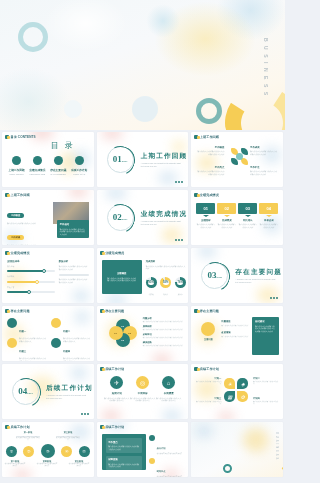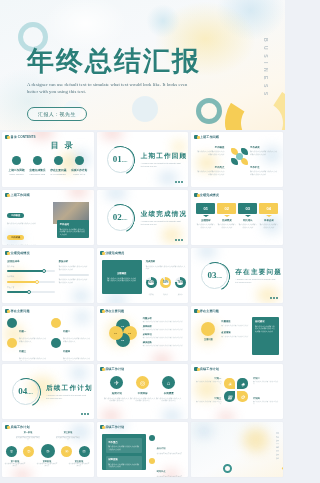--- a/index.html
+++ b/index.html
@@ -75,21 +75,21 @@
   .bl-blue{ background:#b9d5ea; } .bl-pink{ background:#f0b9b4; }
 
   
   .s-head{ position:absolute; left:3px; top:2.5px; display:flex; align-items:center; gap:1.5px; z-index:5; }
   .s-mark{ width:4px; height:4px; border-radius:1px; background:#2b7f79; position:relative; }
   .s-mark::after{ content:""; position:absolute; left:2.4px; top:1.6px; width:3px; height:3px; border-radius:1px; background:#f6cd55; }
   .s-htxt{ font-size:3.1px; color:#3a6f78; font-weight:bold; letter-spacing:.1px; }
   .cen{ position:absolute; left:0; right:0; text-align:center; }
 
   
-  .cat-title{ font-family:"Liberation Serif",serif; font-size:8px; color:#2b7f79; font-weight:bold; letter-spacing:2px; top:8px;padding-left:30px; }
+  .cat-title{ font-family:"Liberation Serif",serif; font-size:8px; color:#2b7f79; font-weight:normal; letter-spacing:2px; top:8px;padding-left:30px; }
   .cat-row{ position:absolute; left:5px; right:5px; top:24px; display:flex; justify-content:space-between; }
   .cat-it{ width:19px; text-align:center; }
   .cat-ic{ width:9px; height:9px; border-radius:50%; background:#2b7f79; margin:0 auto 2.5px; }
   .cat-t{ font-size:2.7px; color:#35706e; font-weight:bold; }
   .cat-s{ font-size:2px; color:#9fb0b8; margin-top:1px; }
 
   
   .div-ring{
     position:absolute; left:10px; top:14px; width:27px; height:27px;
     border-radius:50%; border:1.2px solid #cfe0e4;
@@ -188,25 +188,20 @@
 
 <div class="cover">
   <div class="cv-ring ring1"></div>
   <div class="cv-ring ring3"></div>
   <div class="cv-dot dot1"></div>
   <div class="cv-dot dot2"></div>
   <div class="cv-arc2"></div>
   <div class="cv-arc"></div>
   <div class="cv-ring ring2"></div>
 
-  <div class="cv-inner">
-    <div class="cv-title">年终总结汇报</div>
-    <div class="cv-sub">A designer can use default text to simulate what text would look like. It looks even better with you using this text.</div>
-    <div class="cv-btn">汇报人：视先生</div>
-  </div>
   <div class="cv-vert">BUSINESS</div>
 </div>
 
 <div class="grid">
 
   <div class="slide">
     <div class="blur-l bl-pink" style="left:28px;top:-8px;width:24px;height:16px"></div>
     <div class="blur-l bl-blue" style="right:4px;top:18px;width:18px;height:18px"></div>
     <div class="blur-l bl-yel" style="left:58px;top:20px;width:16px;height:22px;opacity:.35"></div>
     <div class="s-head">

